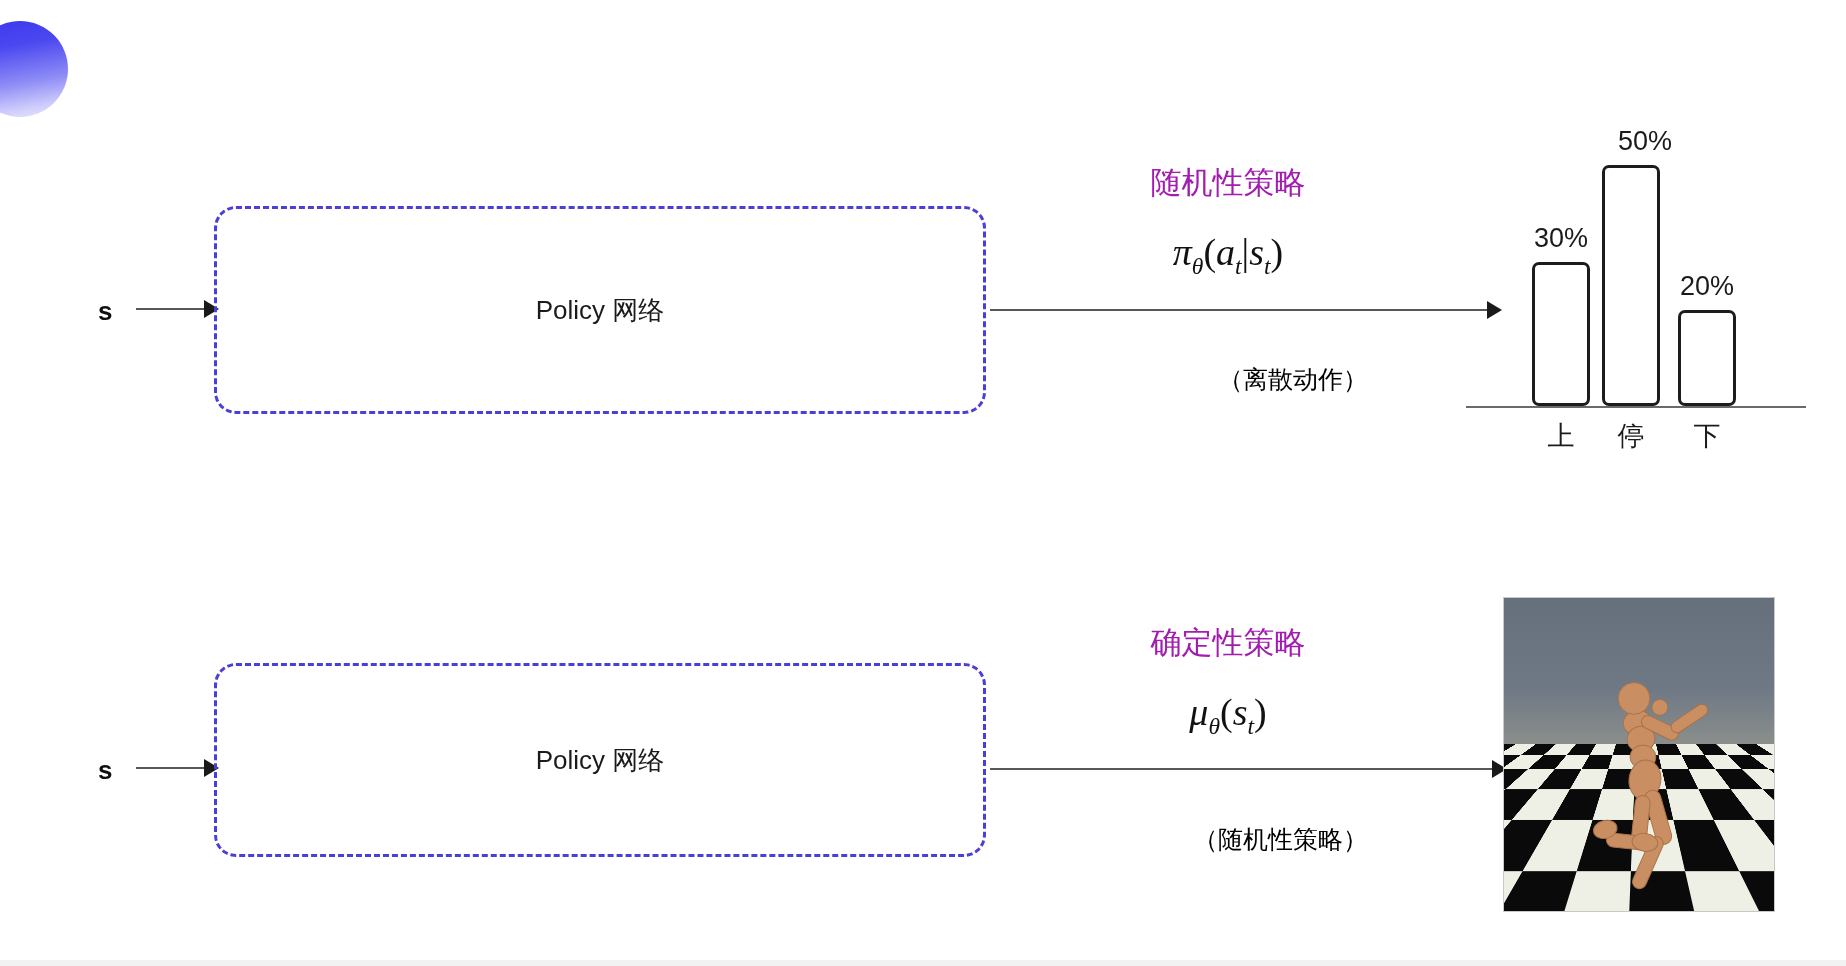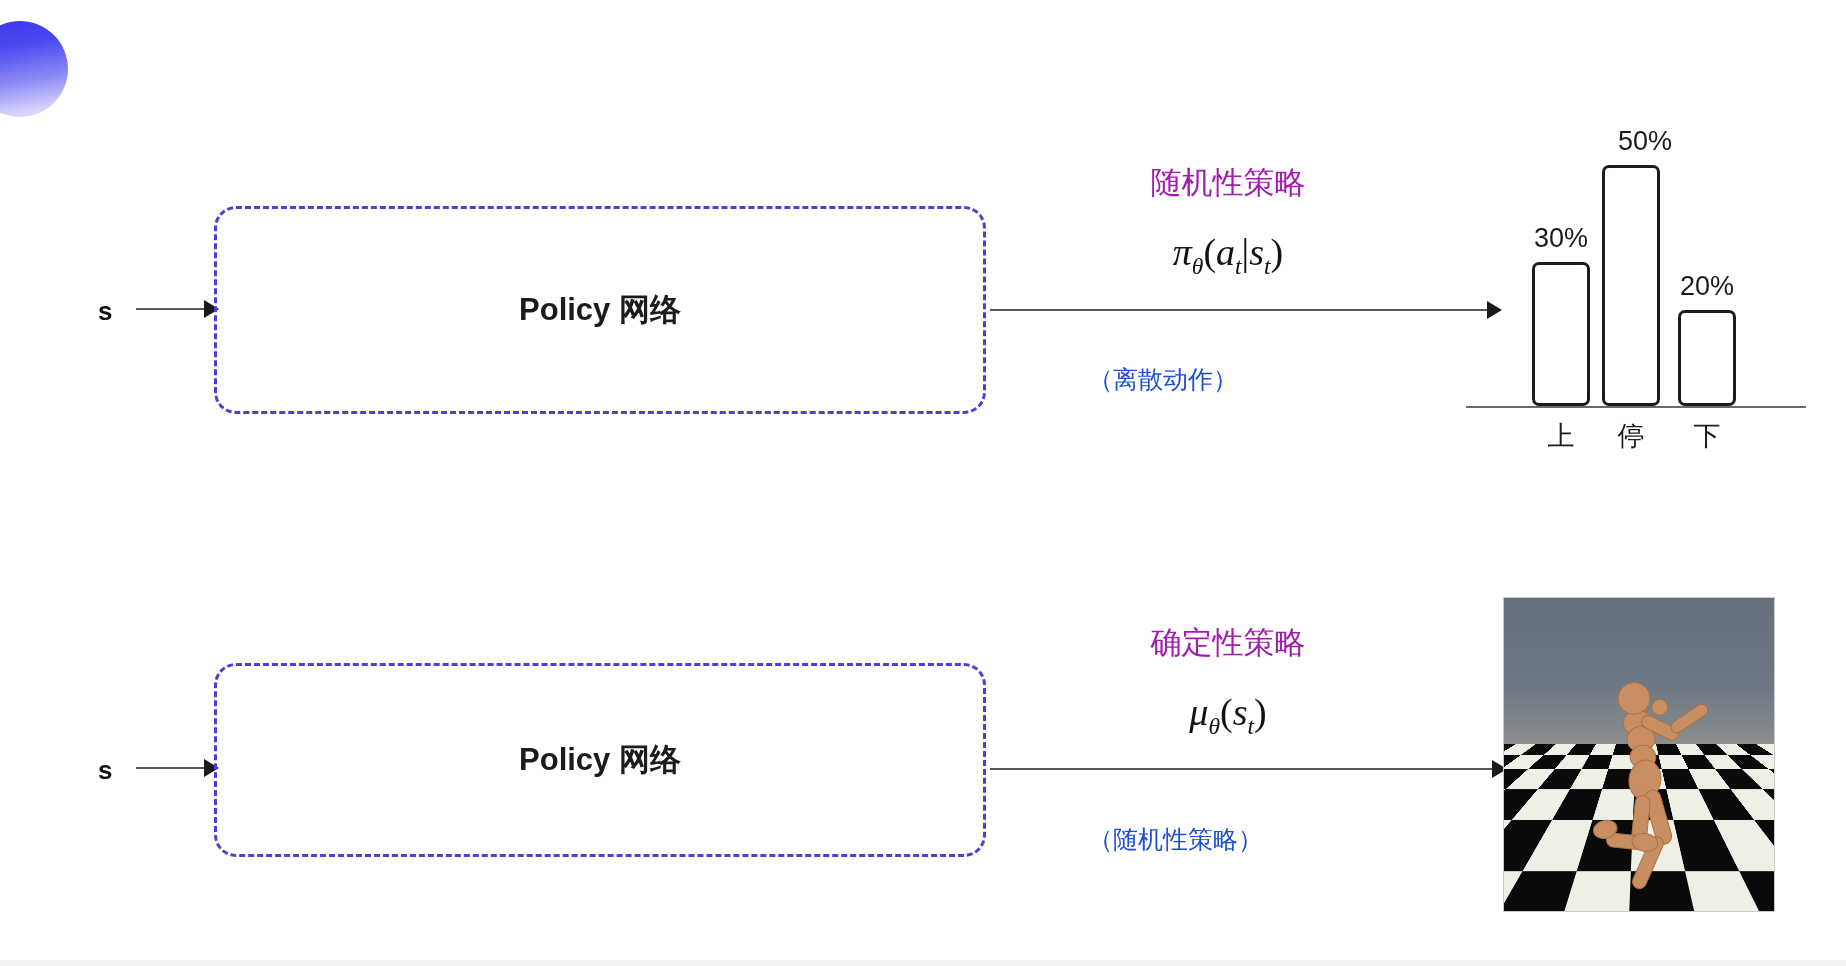--- a/index.html
+++ b/index.html
@@ -48,23 +48,23 @@
     box-sizing: border-box;
     background: transparent;
   }
   .policy-box-label {
     position: absolute;
     left: 0;
     right: 0;
     top: 50%;
     transform: translateY(-50%);
     text-align: center;
-    font-size: 31px;
+    font-size: 26px;
     color: #1b1b1b;
-    font-weight: 700;
+    font-weight: 400;
   }
 
   .s-label {
     position: absolute;
     font-size: 26px;
     font-weight: bold;
     color: #101010;
   }
 
   .arrow-line {
@@ -100,23 +100,23 @@
   .policy-formula sub {
     font-size: 0.62em;
     font-style: italic;
   }
   .policy-formula .paren {
     font-style: normal;
   }
   .policy-note {
     position: absolute;
     font-size: 25px;
-    color: #1d4ed8;
+    color: #000000;
     white-space: nowrap;
-    text-align: left;
+    text-align: right;
   }
 
   
   #bar-chart {
     position: absolute;
     left: 1466px;
     top: 110px;
     width: 340px;
     height: 350px;
   }

